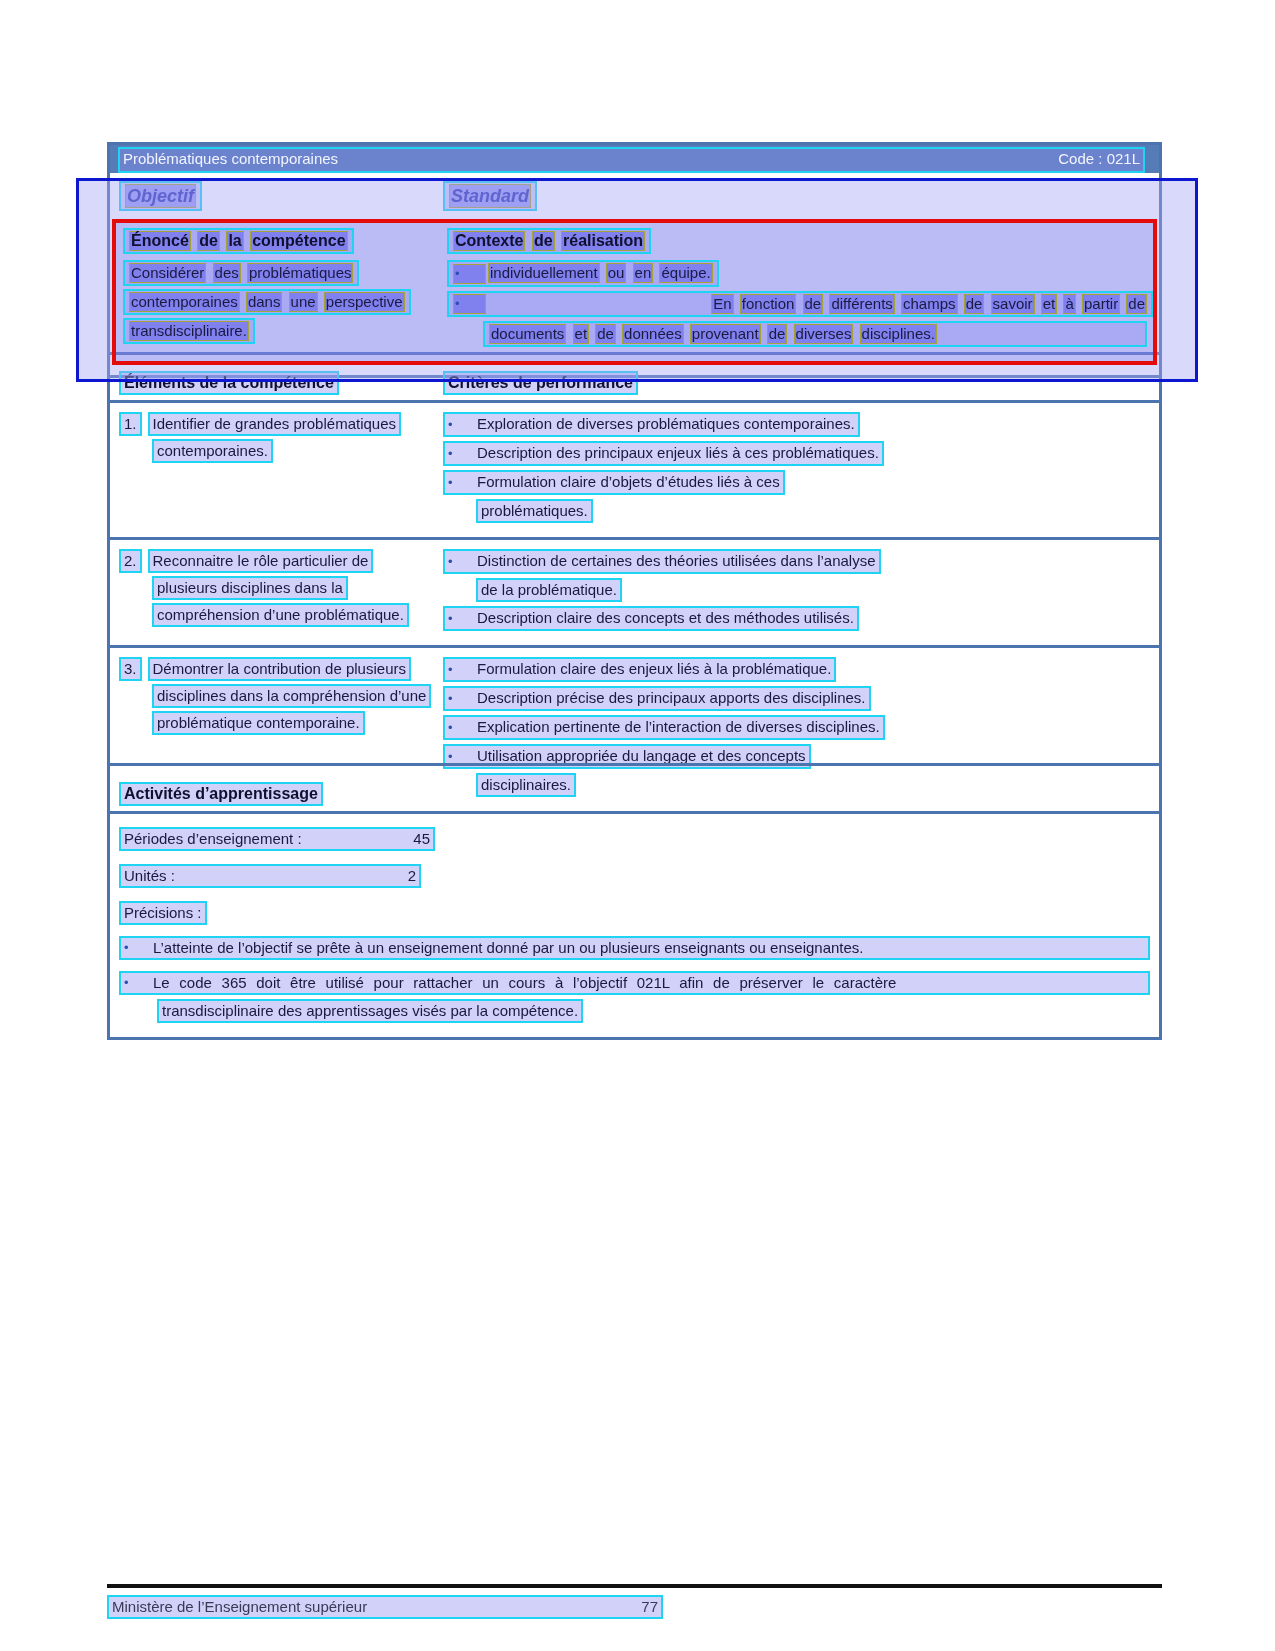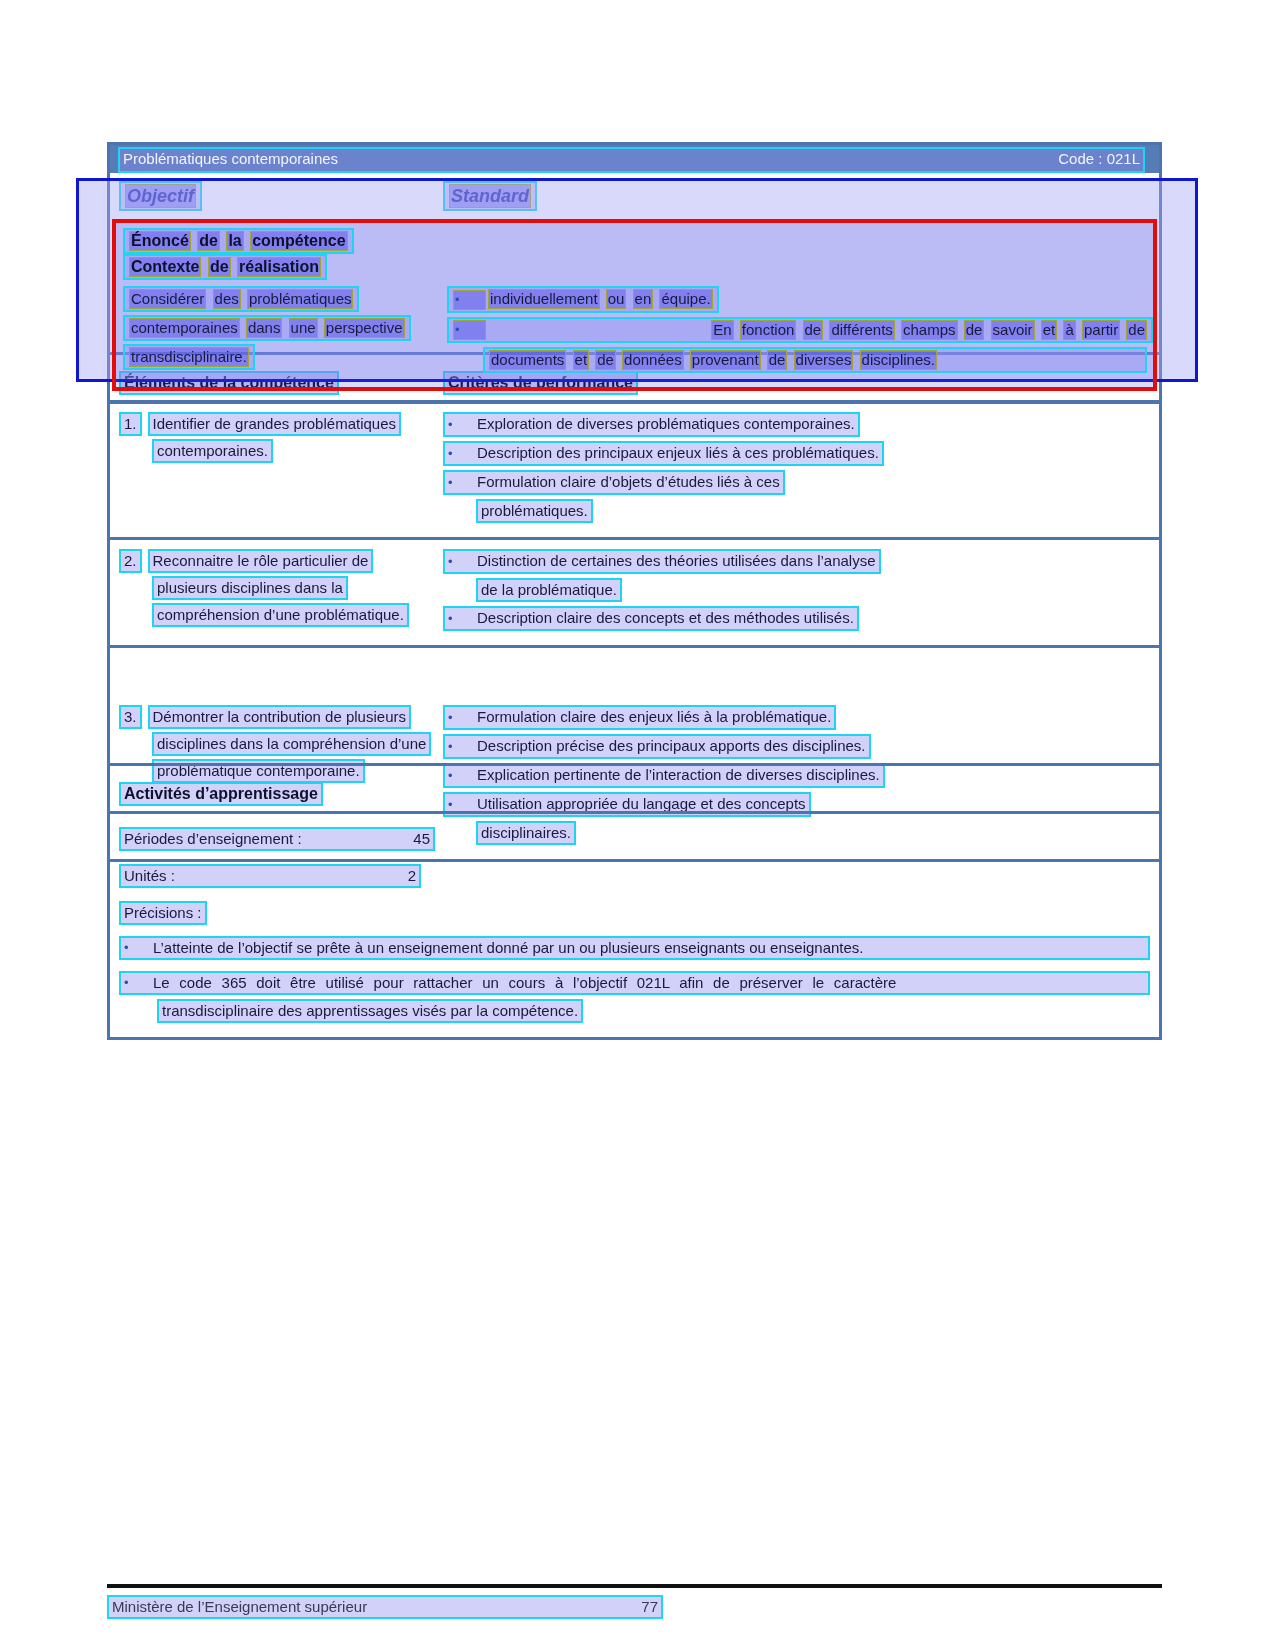--- a/index.html
+++ b/index.html
@@ -29,26 +29,26 @@
   #hdr .rule{height:5px;background:#0a0a0a;margin-top:3px;}
 
   #t1{position:absolute;left:107px;top:142px;width:1049px;border:3px solid #4c74ae;}
   .bar{height:26px;background:#567cb8;padding:2px 14px 0 8px;display:flex;}
   .barhl{flex:1;display:flex;justify-content:space-between;background:rgba(146,146,240,0.35);
          color:#f2f4ff;line-height:18px;}
   .objrow{display:flex;padding:8px 0 6px 9px;}
   .obj{font-style:italic;font-weight:bold;font-size:18px;color:#2e36b4;line-height:22px;}
   .redbox{position:relative;z-index:6;margin:2px 2px 10px 2px;border:4px solid #e40b0b;
           background:rgba(70,70,232,0.20);padding:3px 0 10px 7px;}
-  .redhead{display:flex;padding:2px 0 6px 0;flex-direction:column;}
+  .redhead{display:flex;padding:2px 0 6px 0;}
 
   #t2{position:absolute;left:107px;top:352px;width:1049px;border:3px solid #4c74ae;}
   .thead{display:flex;padding:16px 0 5px 9px;border-bottom:3px solid #4c74ae;}
   .trow{display:flex;padding:9px 0 10px 9px;border-bottom:3px solid #4c74ae;}
-  .trow:last-child{border-bottom:none;margin-top:48px;}
+  .trow:last-child{border-bottom:none;}
 
   #t3{position:absolute;left:107px;top:763px;width:1049px;border:3px solid #4c74ae;padding-bottom:14px;}
   .t3head{padding:16px 9px 5px;border-bottom:3px solid #4c74ae;}
   .t3row{margin:13px 9px 0;}
   .kv{display:inline-flex;justify-content:space-between;gap:40px;}
   .kv1{width:306px;}
   .kv2{width:292px;}
   .t3b{margin:11px 9px 0;}
   .t3b .hl{display:inline-flex;width:calc(100% - 10px);}
   .t3b .txt{flex:1;}

